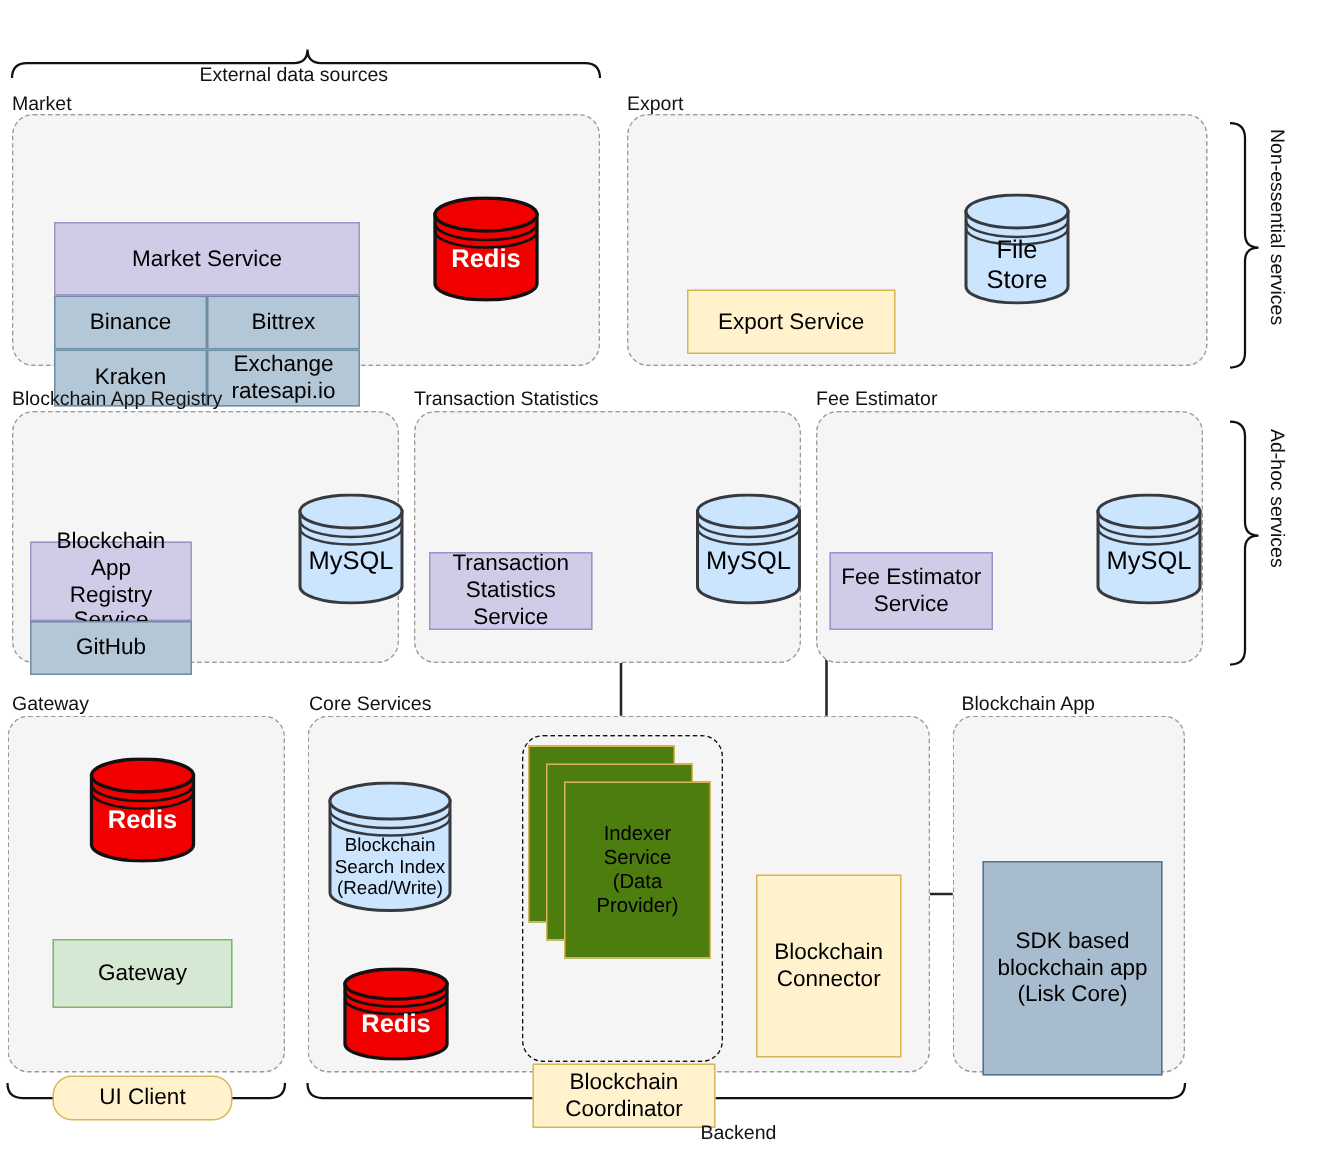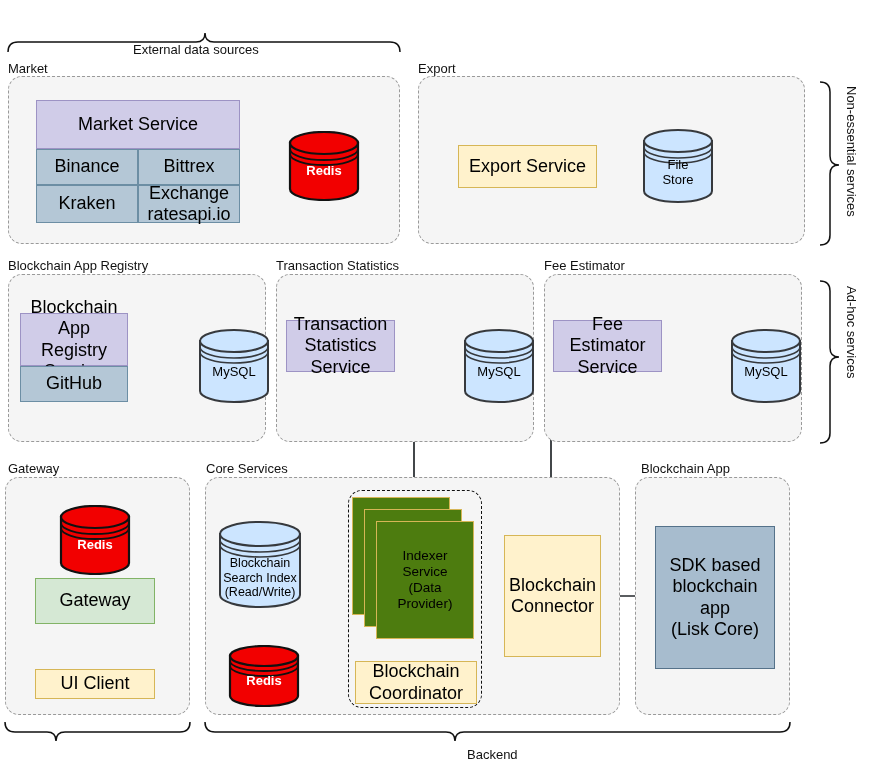--- a/index.html
+++ b/index.html
@@ -39,41 +39,42 @@
     line-height: 1;
   }
   
   .node {
     position: absolute;
     box-sizing: border-box;
     display: flex;
     align-items: center;
     justify-content: center;
     text-align: center;
-    font-size: 18px;
+    font-size: 15px;
     color: #000;
     line-height: 1.18;
     padding: 2px 3px;
+    margin-top: 48px;
   }
   .purple { background: #d0cce8; border: 1.4px solid #9d93c4; }
   .bluegray { background: #b4c7d6; border: 1.4px solid #6c8ea4; }
   .yellow { background: #fff2cc; border: 1.4px solid #d6b656; }
   .green { background: #d5e8d4; border: 1.4px solid #82b366; }
   .steel { background: #a7bcce; border: 1.4px solid #55728a; }
   
   .cyl {
     position: absolute;
     box-sizing: border-box;
   }
   .cyl .cyl-svg { position: absolute; left:0; top:0; width:100%; height:100%; }
   .cyl .cyl-text {
     position: absolute;
     left: 0; right: 0;
     text-align: center;
-    font-size: 13px;
+    font-size: 17px;
     line-height: 1.16;
     color: #000;
   }
   .cyl.redis .cyl-text { color: #ffffff; font-weight: bold; }
   
   .stack { position: absolute; }
   .stack .sheet {
     position: absolute;
     background: #4d7c0f;
     border: 1.4px solid #d6b656;
@@ -269,21 +270,21 @@
     <svg class="cyl-svg" viewBox="0 0 72 70" preserveAspectRatio="none">
       <path d="M2,12 L2,58 a34,11 0 0 0 68,0 L70,12 z" fill="#f20000" stroke="#111" stroke-width="2.2"></path>
       <ellipse cx="36" cy="12" rx="34" ry="11" fill="#f20000" stroke="#111" stroke-width="2.2"></ellipse>
       <path d="M2,18 a34,11 0 0 0 68,0" fill="none" stroke="#111" stroke-width="1.8"></path>
       <path d="M2,23 a34,11 0 0 0 68,0" fill="none" stroke="#111" stroke-width="1.8"></path>
     </svg>
     <div class="cyl-text" style="top:32px;">Redis</div>
   </div>
 
   <div class="node green" style="left:35px; top:578px; width:120px; height:46px;">Gateway</div>
-  <div class="node yellow" style="left:35px; top:669px; width:120px; height:30px;">UI Client</div>
+  <div class="node yellow" style="left:35px; top:669px; width:120px; height:30px;border-radius:13px;">UI Client</div>
 
   <div class="group-label" style="left:206px; top:462px;">Core Services</div>
   <div class="group" style="left:205px; top:477px; width:415px; height:238px;"></div>
 
   <div class="cyl" style="left:218px; top:521px; width:84px; height:88px;">
     <svg class="cyl-svg" viewBox="0 0 84 88" preserveAspectRatio="none">
       <path d="M2,13 L2,74 a40,12 0 0 0 80,0 L82,13 z" fill="#cce5ff" stroke="#36393d" stroke-width="2"></path>
       <ellipse cx="42" cy="13" rx="40" ry="12" fill="#cce5ff" stroke="#36393d" stroke-width="2"></ellipse>
       <path d="M2,19 a40,12 0 0 0 80,0" fill="none" stroke="#36393d" stroke-width="1.6"></path>
       <path d="M2,24 a40,12 0 0 0 80,0" fill="none" stroke="#36393d" stroke-width="1.6"></path>

